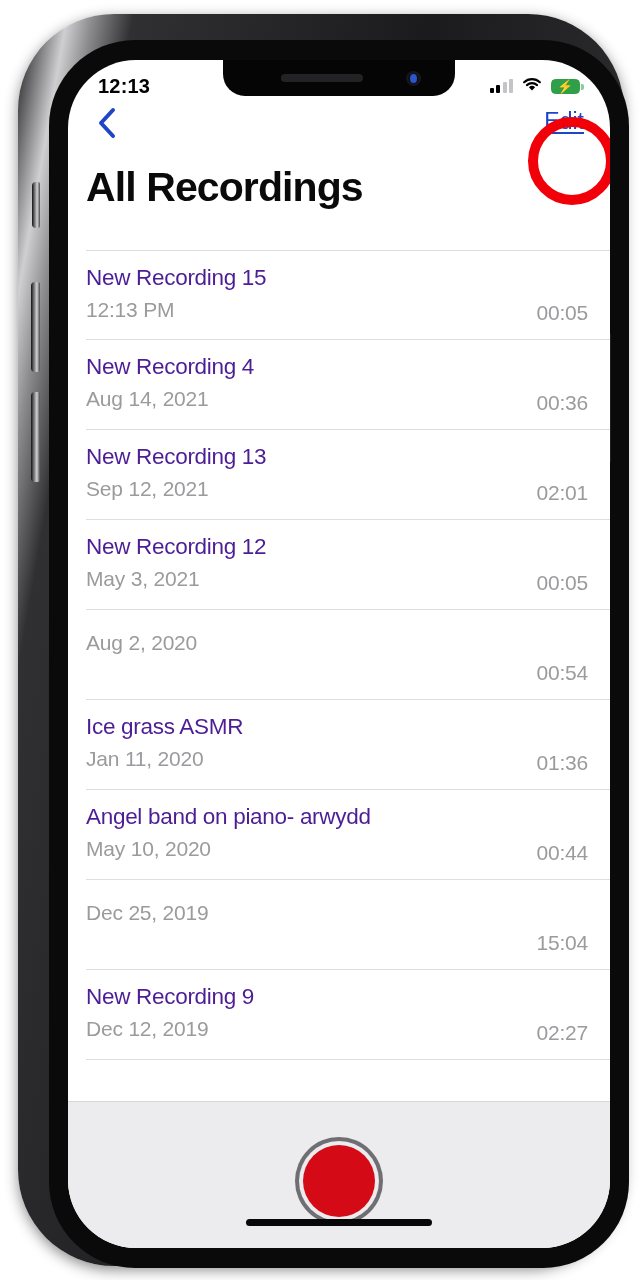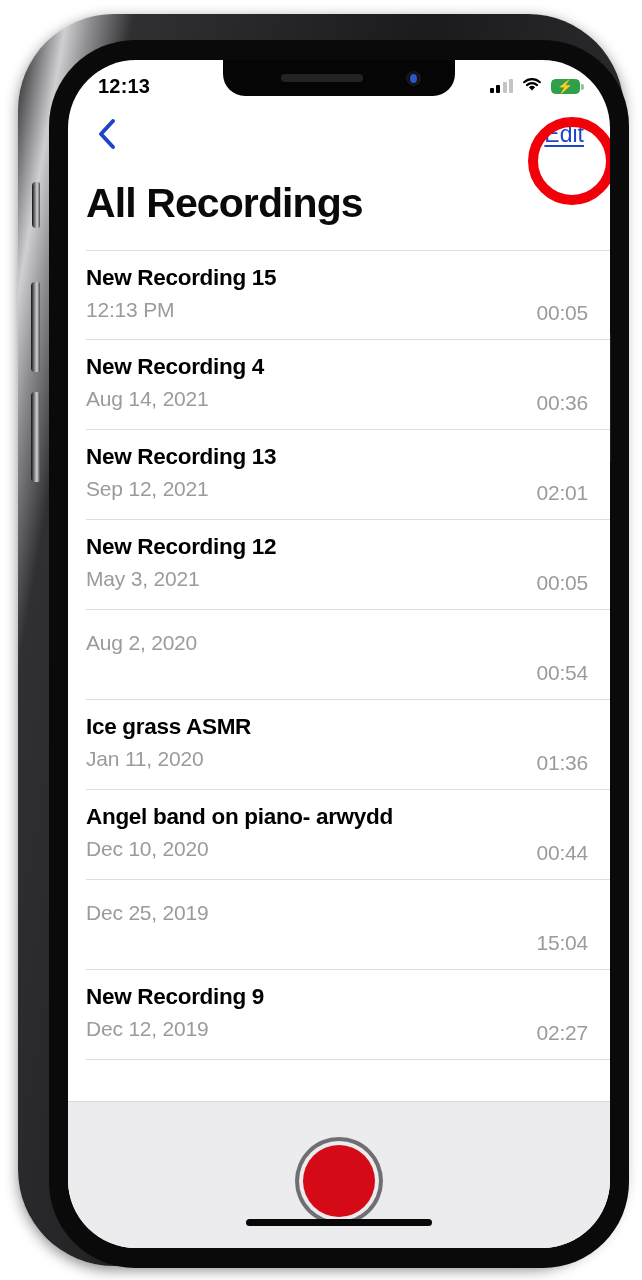--- a/index.html
+++ b/index.html
@@ -95,58 +95,58 @@
     width:2.4px; height:6px; border-radius:0 2px 2px 0; background:#8dc9a0;
   }
   #battery-bolt{
     position:absolute; left:50%; top:50%; transform:translate(-50%,-50%);
     color:#fff; font-size:13px; line-height:1;
   }
 
   
   #nav-bar{
     position:absolute; top:46px; left:0; width:100%; height:56px;
-    display:flex; align-items:center; justify-content:space-between;
+    display:flex; align-items:flex-start; justify-content:space-between;
     padding:0 22px; z-index:20;
   }
   #back-button{ width:34px; height:34px; display:flex; align-items:center; justify-content:center; }
   #back-chevron{ display:block; }
   #edit-button{
     font-size:23px; color:#1f44c8; text-decoration:underline;
     text-underline-offset:3px; padding:2px 4px;
   }
 
   
   #edit-highlight-circle{
     position:absolute; right:-6px; top:57px;
     width:88px; height:88px; border-radius:50%;
     border:10px solid #f2000a;
     z-index:40; pointer-events:none;
   }
 
   
   #page-title{
-    position:absolute; top:120px; left:18px;
+    position:absolute; top:104px; left:18px;
     font-size:41px; font-weight:bold; color:#0a0a0a;
     letter-spacing:-.9px;
   }
 
   
   #recordings-list{
     position:absolute; top:190px; left:0; right:0; bottom:147px;
     background:#fff; overflow:hidden;
   }
   .recording-row{
     position:relative; height:90px;
     margin-left:18px; padding:14px 22px 0 0;
     border-bottom:1px solid #dedede;
   }
   .recording-row:first-child{ border-top:1px solid #dedede; }
   .recording-title{
-    font-size:22.5px; font-weight:bold; color:#000000; letter-spacing:-.3px;
+    font-size:22.5px; font-weight:normal; color:#4c1d95; letter-spacing:-.3px;
     white-space:nowrap;
   }
   .recording-date{
     margin-top:7px; font-size:21px; color:#9b9b9e; letter-spacing:-.2px;
   }
   .recording-duration{
     position:absolute; right:22px; bottom:14px;
     font-size:21px; color:#9b9b9e; letter-spacing:-.2px;
   }
 
@@ -245,21 +245,21 @@
           <div class="recording-date">Aug 2, 2020</div>
           <div class="recording-duration">00:54</div>
         </div>
         <div class="recording-row">
           <div class="recording-title">Ice grass ASMR</div>
           <div class="recording-date">Jan 11, 2020</div>
           <div class="recording-duration">01:36</div>
         </div>
         <div class="recording-row">
           <div class="recording-title">Angel band on piano- arwydd</div>
-          <div class="recording-date">Dec 10, 2020</div>
+          <div class="recording-date">May 10, 2020</div>
           <div class="recording-duration">00:44</div>
         </div>
         <div class="recording-row">
           <div class="recording-date">Dec 25, 2019</div>
           <div class="recording-duration">15:04</div>
         </div>
         <div class="recording-row">
           <div class="recording-title">New Recording 9</div>
           <div class="recording-date">Dec 12, 2019</div>
           <div class="recording-duration">02:27</div>

